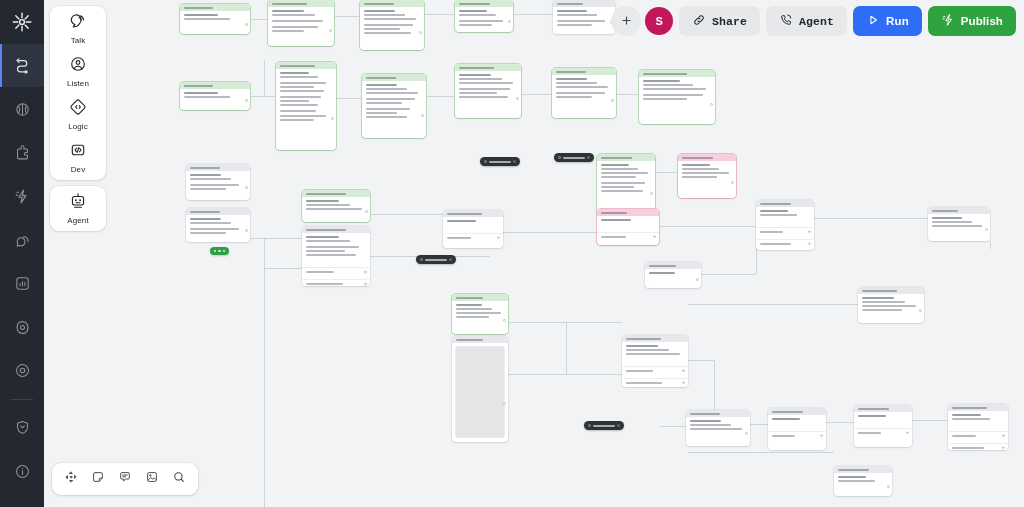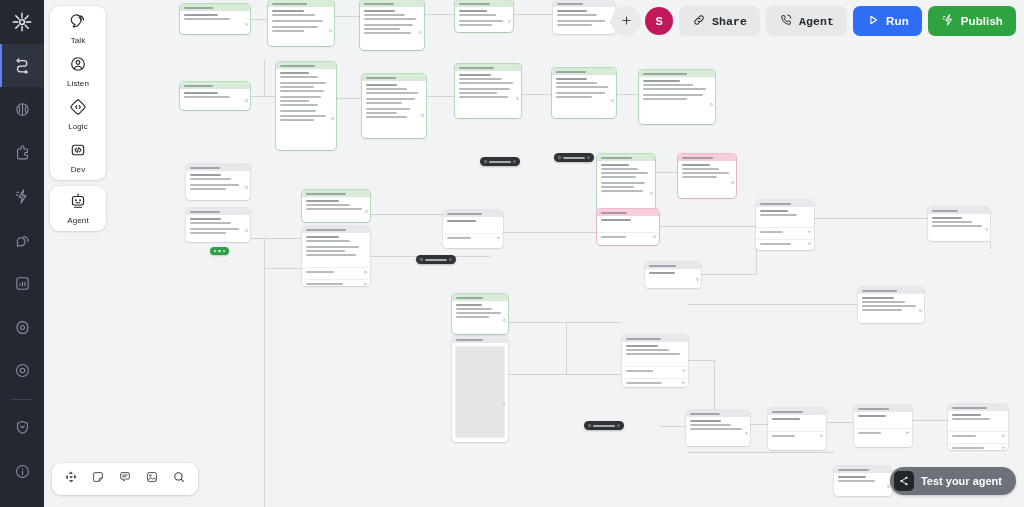--- a/index.html
+++ b/index.html
@@ -959,25 +959,14 @@
       <span>
         <svg width="14" height="14" viewBox="0 0 24 24" fill="none" stroke="#fff" stroke-width="1.7" stroke-linejoin="round" stroke-linecap="round">
           <path d="M14.4 3 8 13h4.6L11 21l7-10.4h-4.8z"></path>
           <path d="M4.4 6.2h2.4M3.2 10h2.2"></path>
         </svg>
       </span>
       <span>Publish</span>
     </div>
   </div>
 
-  <div id="testagent">
-    <span class="ta-ic">
-      <svg width="12" height="12" viewBox="0 0 24 24" fill="none" stroke="#fff" stroke-width="1.9" stroke-linecap="round">
-        <circle cx="17" cy="5.6" r="2.2" fill="#fff" stroke="none"></circle>
-        <circle cx="17" cy="18.4" r="2.2" fill="#fff" stroke="none"></circle>
-        <circle cx="6.6" cy="12" r="2.2" fill="#fff" stroke="none"></circle>
-        <path d="m8.7 10.8 6.2-3.8M8.7 13.2l6.2 3.8"></path>
-      </svg>
-    </span>
-    <span>Test your agent</span>
-  </div>
 
 </div>
 
 </body></html>

